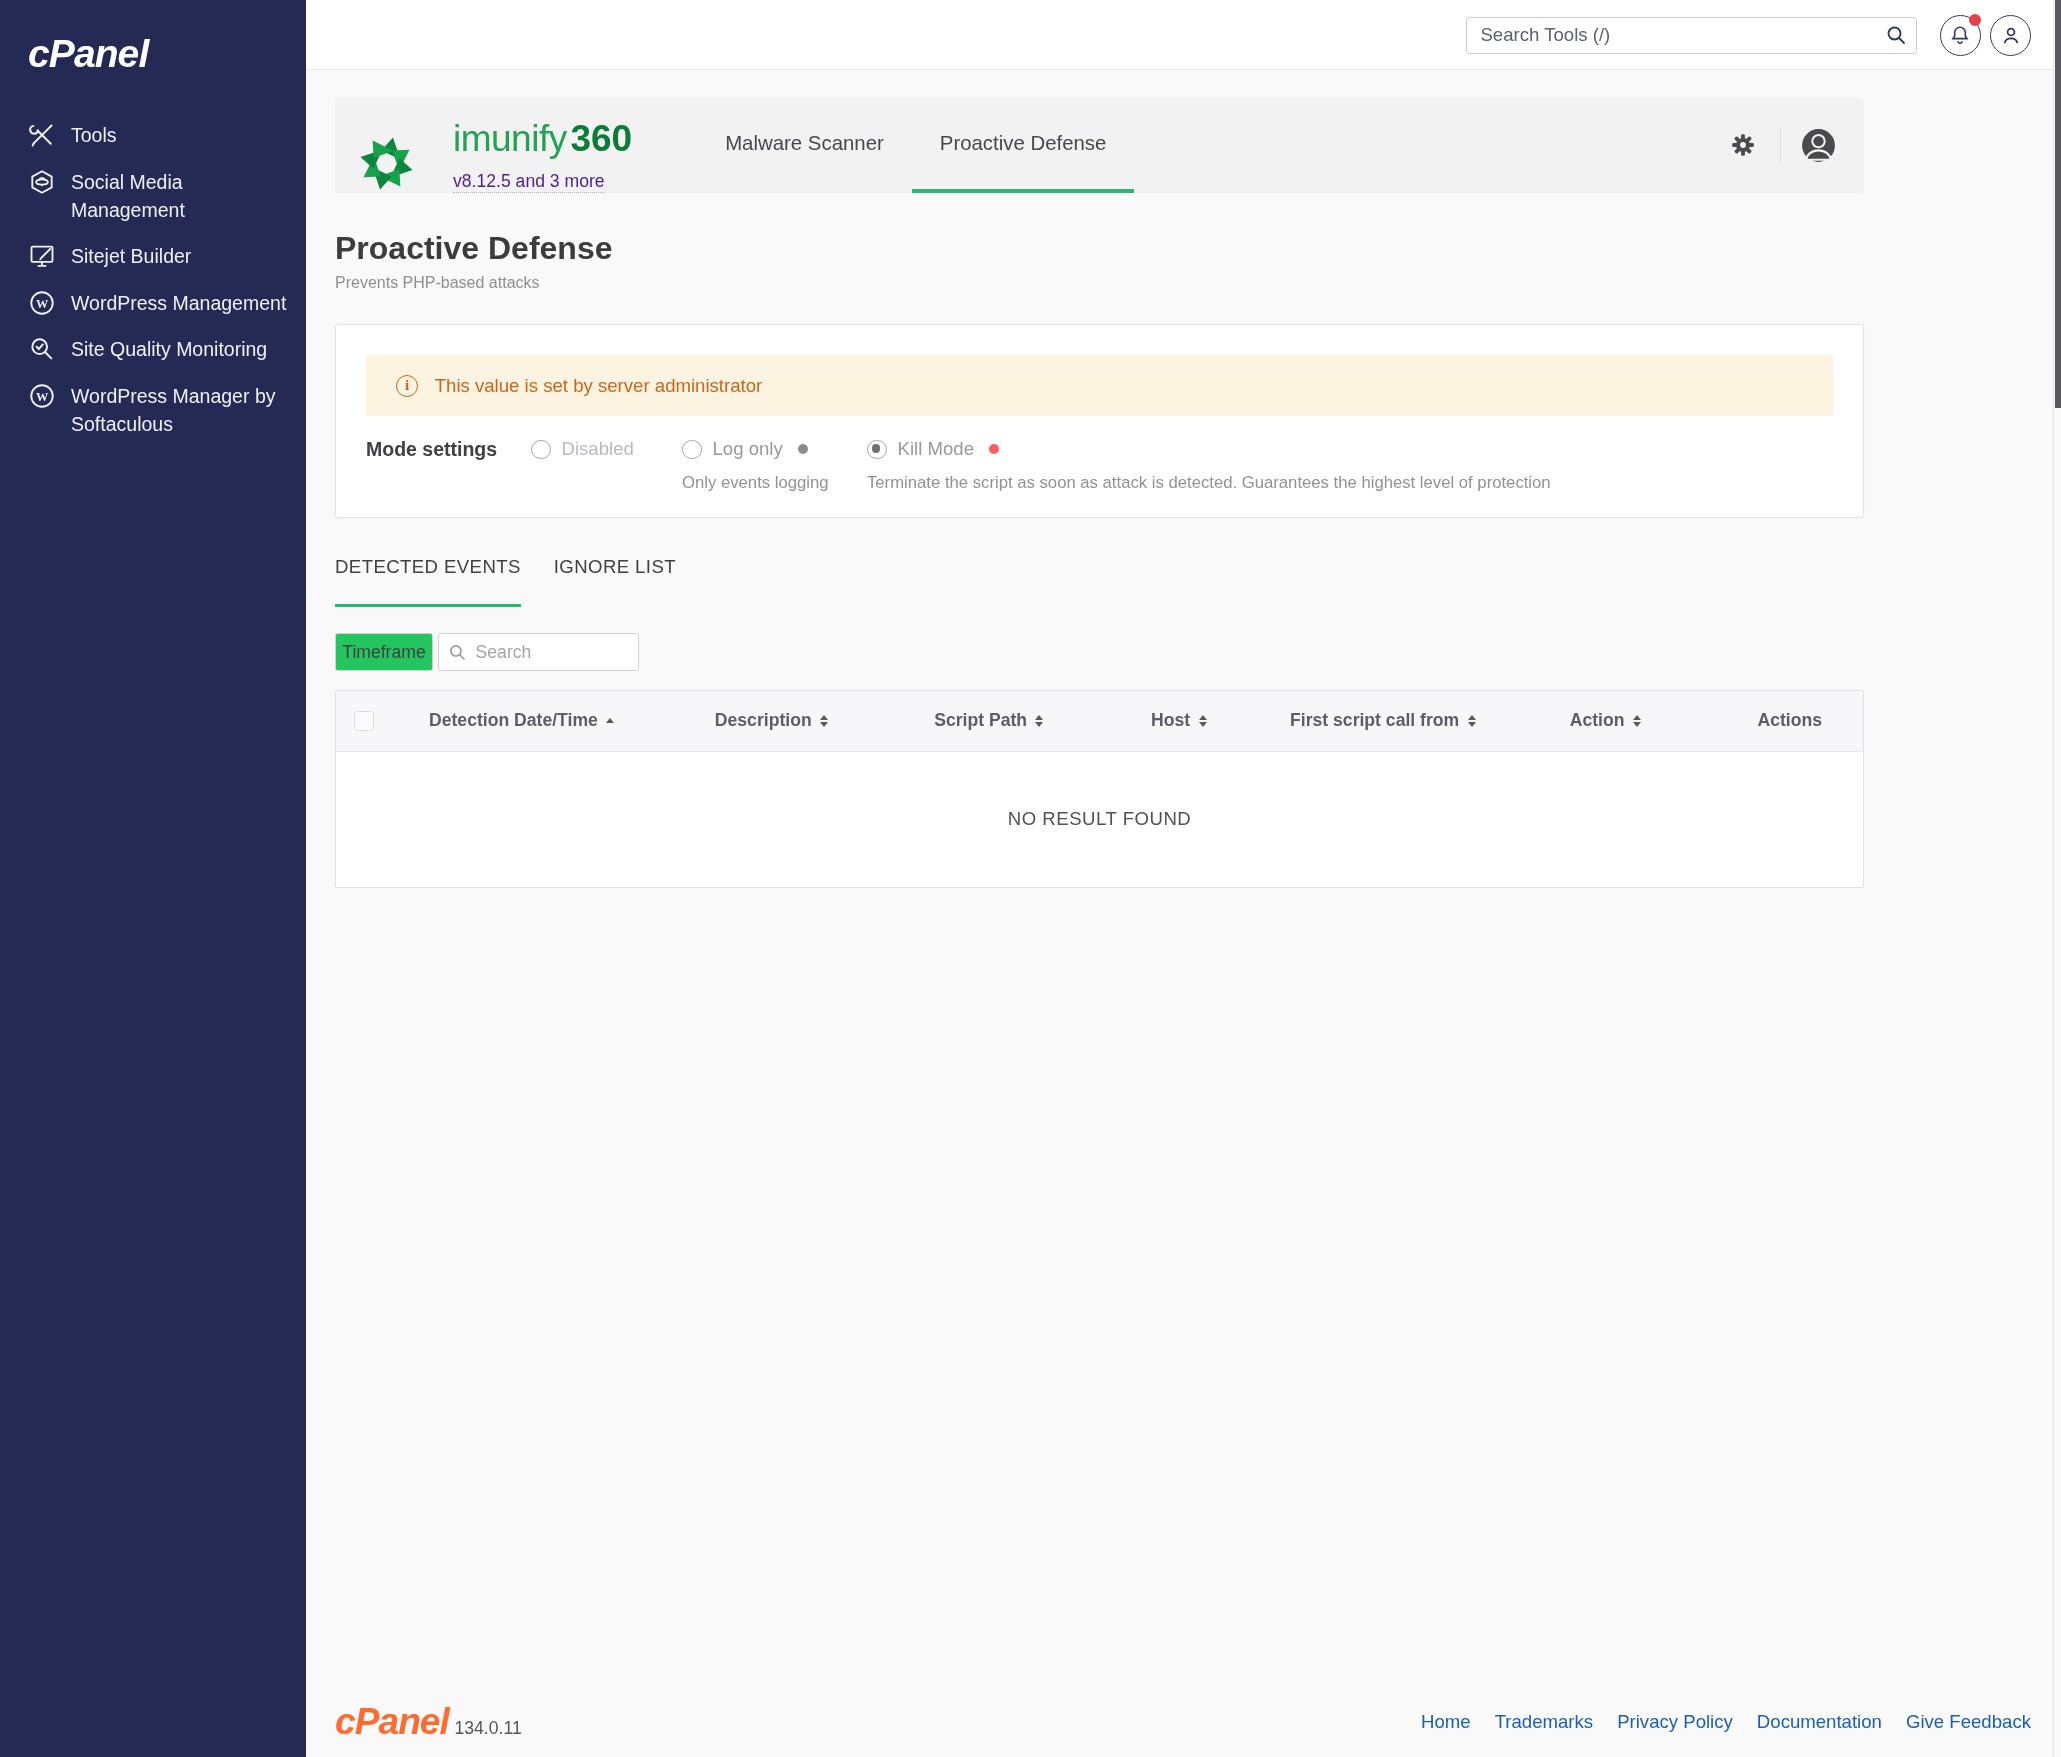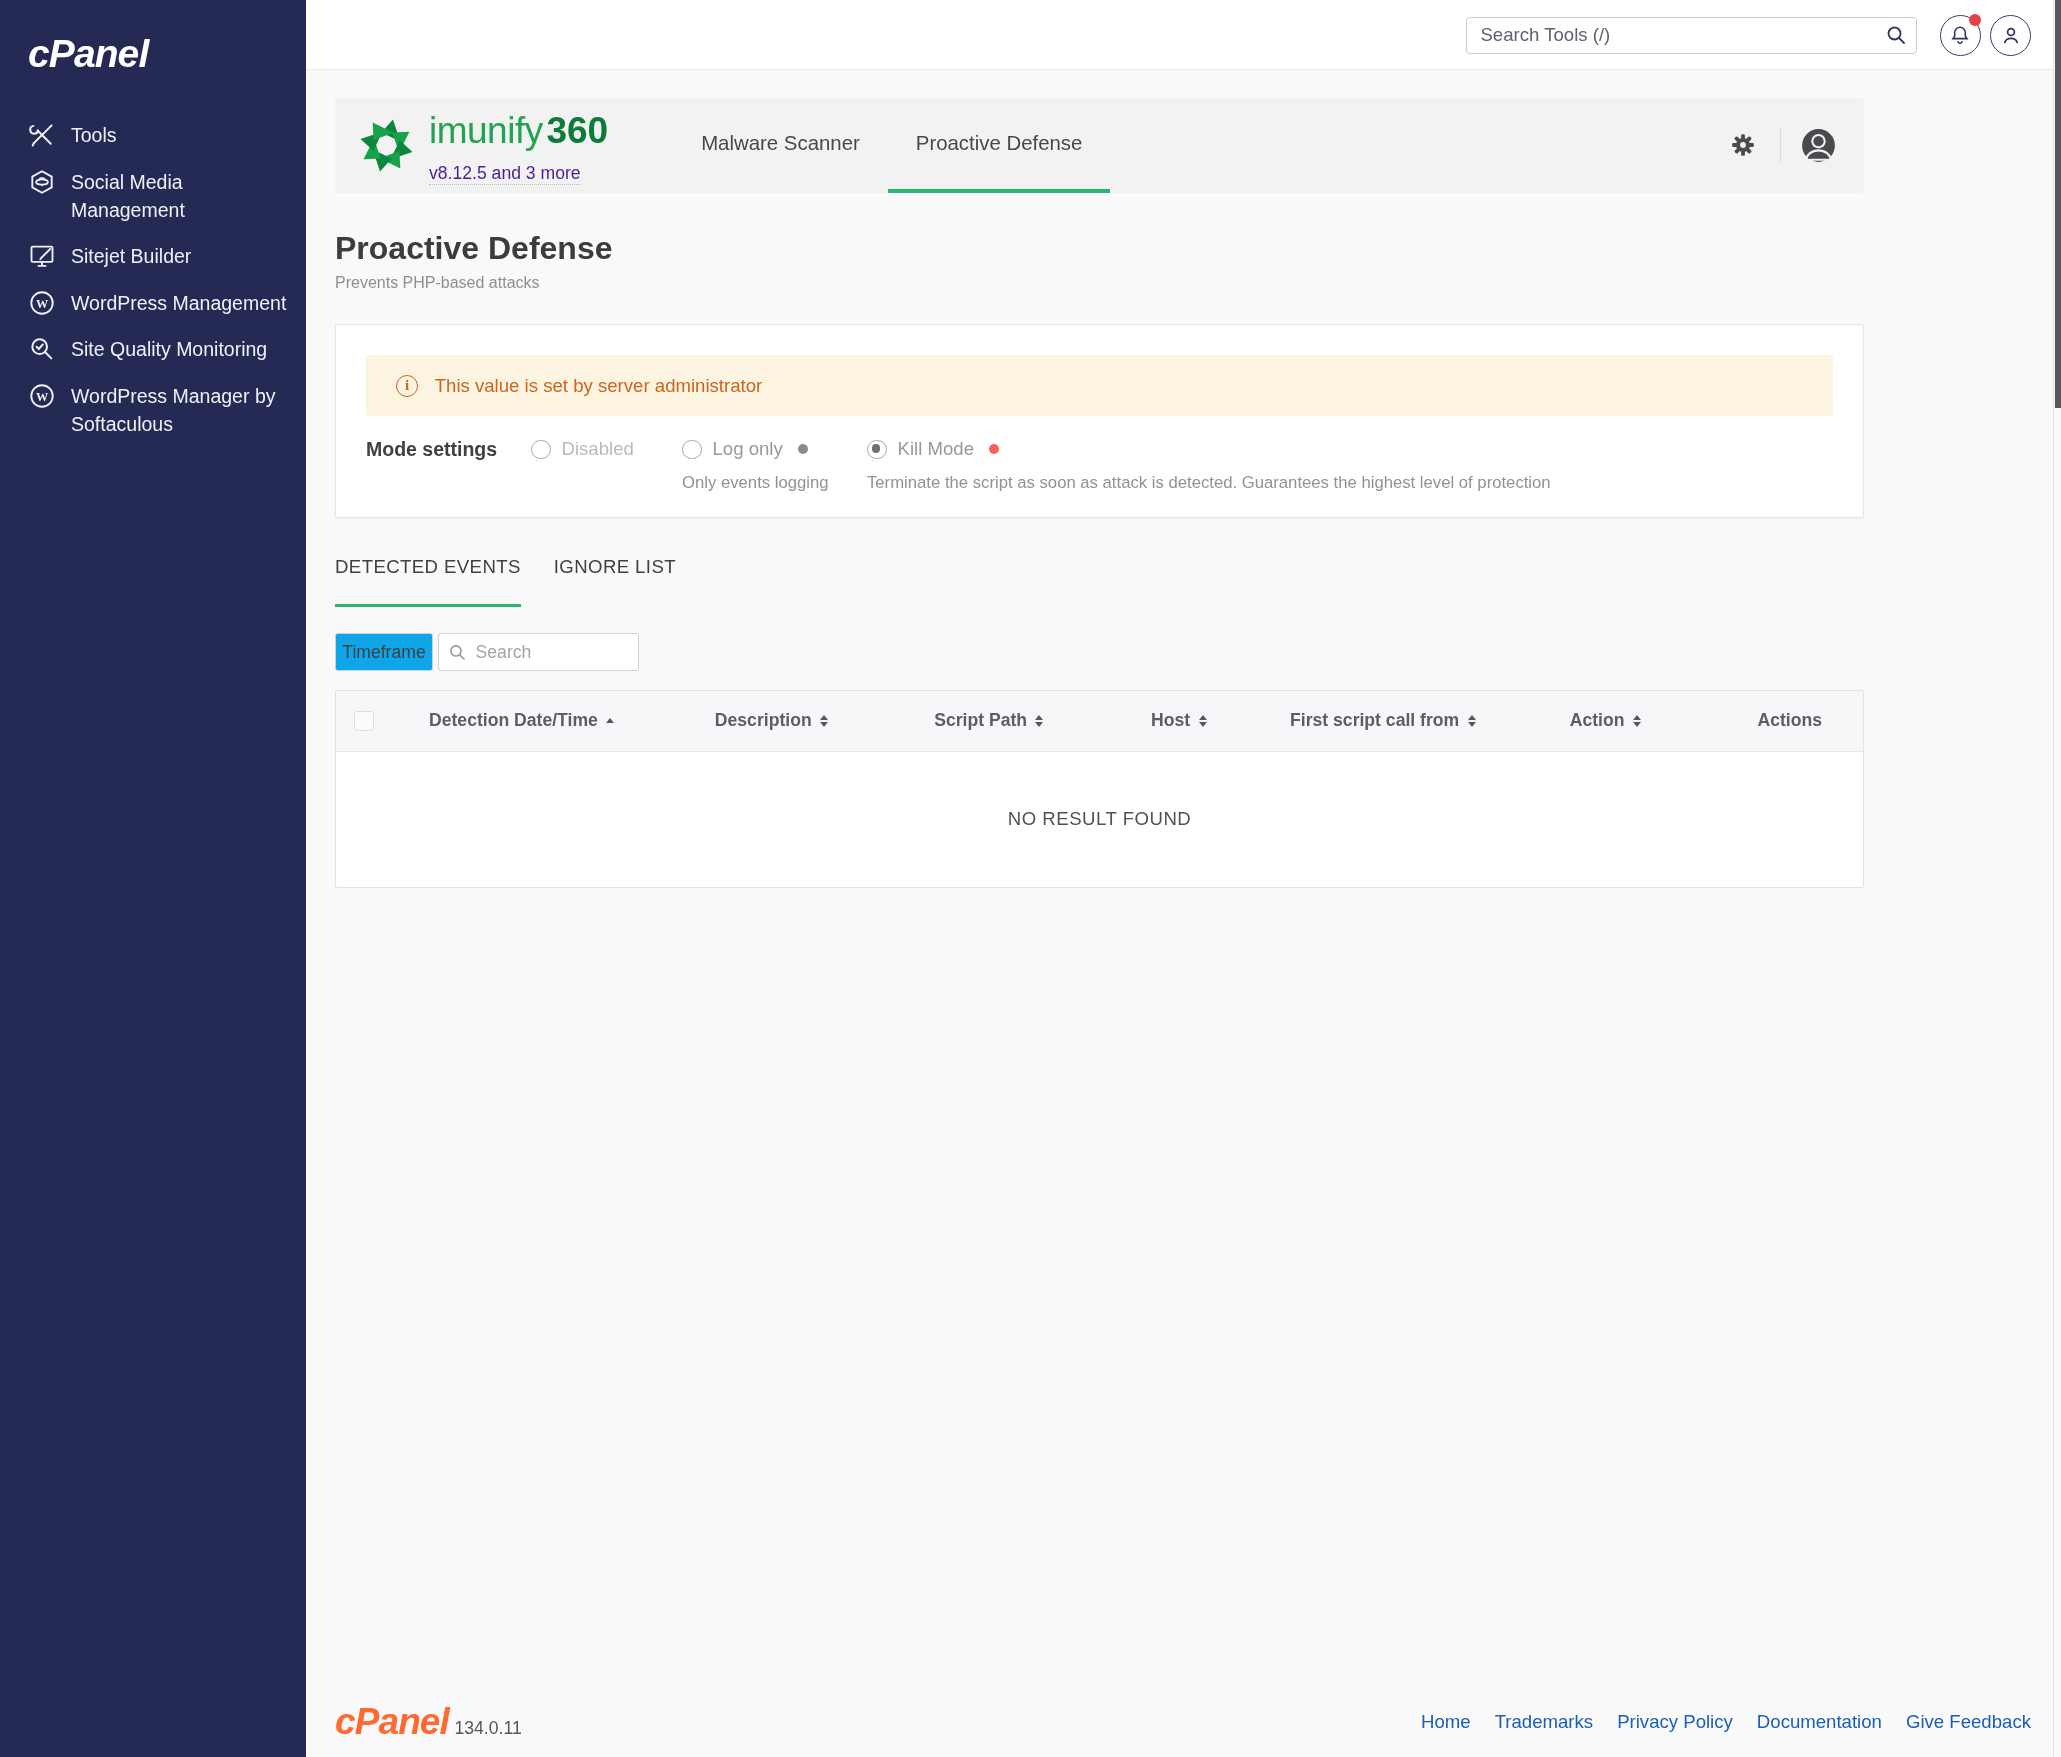--- a/index.html
+++ b/index.html
@@ -37,21 +37,21 @@
   .notif-dot { position:absolute; top:-1.9px; right:-0.9px; width:12px; height:12px;
     border-radius:50%; background:#e8404a; }
 
   
   .content { padding:28px 0 0 29px; }
   .col { width:1529px; }
 
   
   .plugin-header { position:relative; width:1529px; height:95px; background:#f2f2f3;
     border-radius:2.8px; display:flex; align-items:stretch; }
-  .logo-block { display:flex; align-items:center; padding-left:22px; }
+  .logo-block { display:flex; align-items:flex-end; padding-left:22px;gap:24px; }
   .pinwheel { width:59px; height:59px; margin-right:13px; }
   .logo-texts { padding-top:5.6px; }
   .logo-line { font-size:37px; line-height:37px; }
   .logo-name { color:#21a351; letter-spacing:-0.5px; }
   .logo-suffix { color:#0c7c38; font-weight:700; margin-left:3.7px; }
   .version { display:inline-block; margin-top:14px; font-size:17.6px; color:#4c1d95;
     border-bottom:1.9px dotted #b8b8bd; cursor:pointer; }
   .plugin-tabs { display:flex; margin-left:65px; }
   .ptab { display:flex; align-items:center; padding:0 28px; font-size:20.4px; color:#46484e;
     cursor:pointer; border-bottom:4.6px solid transparent; }
@@ -94,21 +94,21 @@
   .opt-hint { margin-top:13px; font-size:16.7px; color:#919297; line-height:20.4px; }
 
   
   .events-tabs { margin-top:38px; display:flex; gap:33px; }
   .etab { font-size:18.6px; color:#3f4044; letter-spacing:0.4px; padding-bottom:26px;
     border-bottom:3.7px solid transparent; cursor:pointer; }
   .etab.active { border-bottom-color:#2bb673; }
 
   
   .toolbar { margin-top:26px; display:flex; }
-  .tf-btn { width:98px; height:38px; background:#0ea5e9; border:0.9px solid #cfcfd4;
+  .tf-btn { width:98px; height:38px; background:#22c55e; border:0.9px solid #cfcfd4;
     border-radius:2.8px; font-size:17.6px; color:#3f4044; cursor:pointer;
     font-family:"Liberation Sans", sans-serif; }
   .mini-search { position:relative; width:201px; height:38px; margin-left:4.6px; }
   .mini-search input { width:100%; height:100%; border:0.9px solid #cfcfd4; border-radius:2.8px;
     font-size:17.6px; color:#3c3c44; padding:0 9.3px 0 37px; outline:none;
     font-family:"Liberation Sans", sans-serif; background:#fff; }
   .mini-search input::placeholder { color:#a3a4a9; opacity:1; }
   .mini-glyph { position:absolute; left:9.3px; top:8.3px; width:20.4px; height:20.4px; }
 
   

